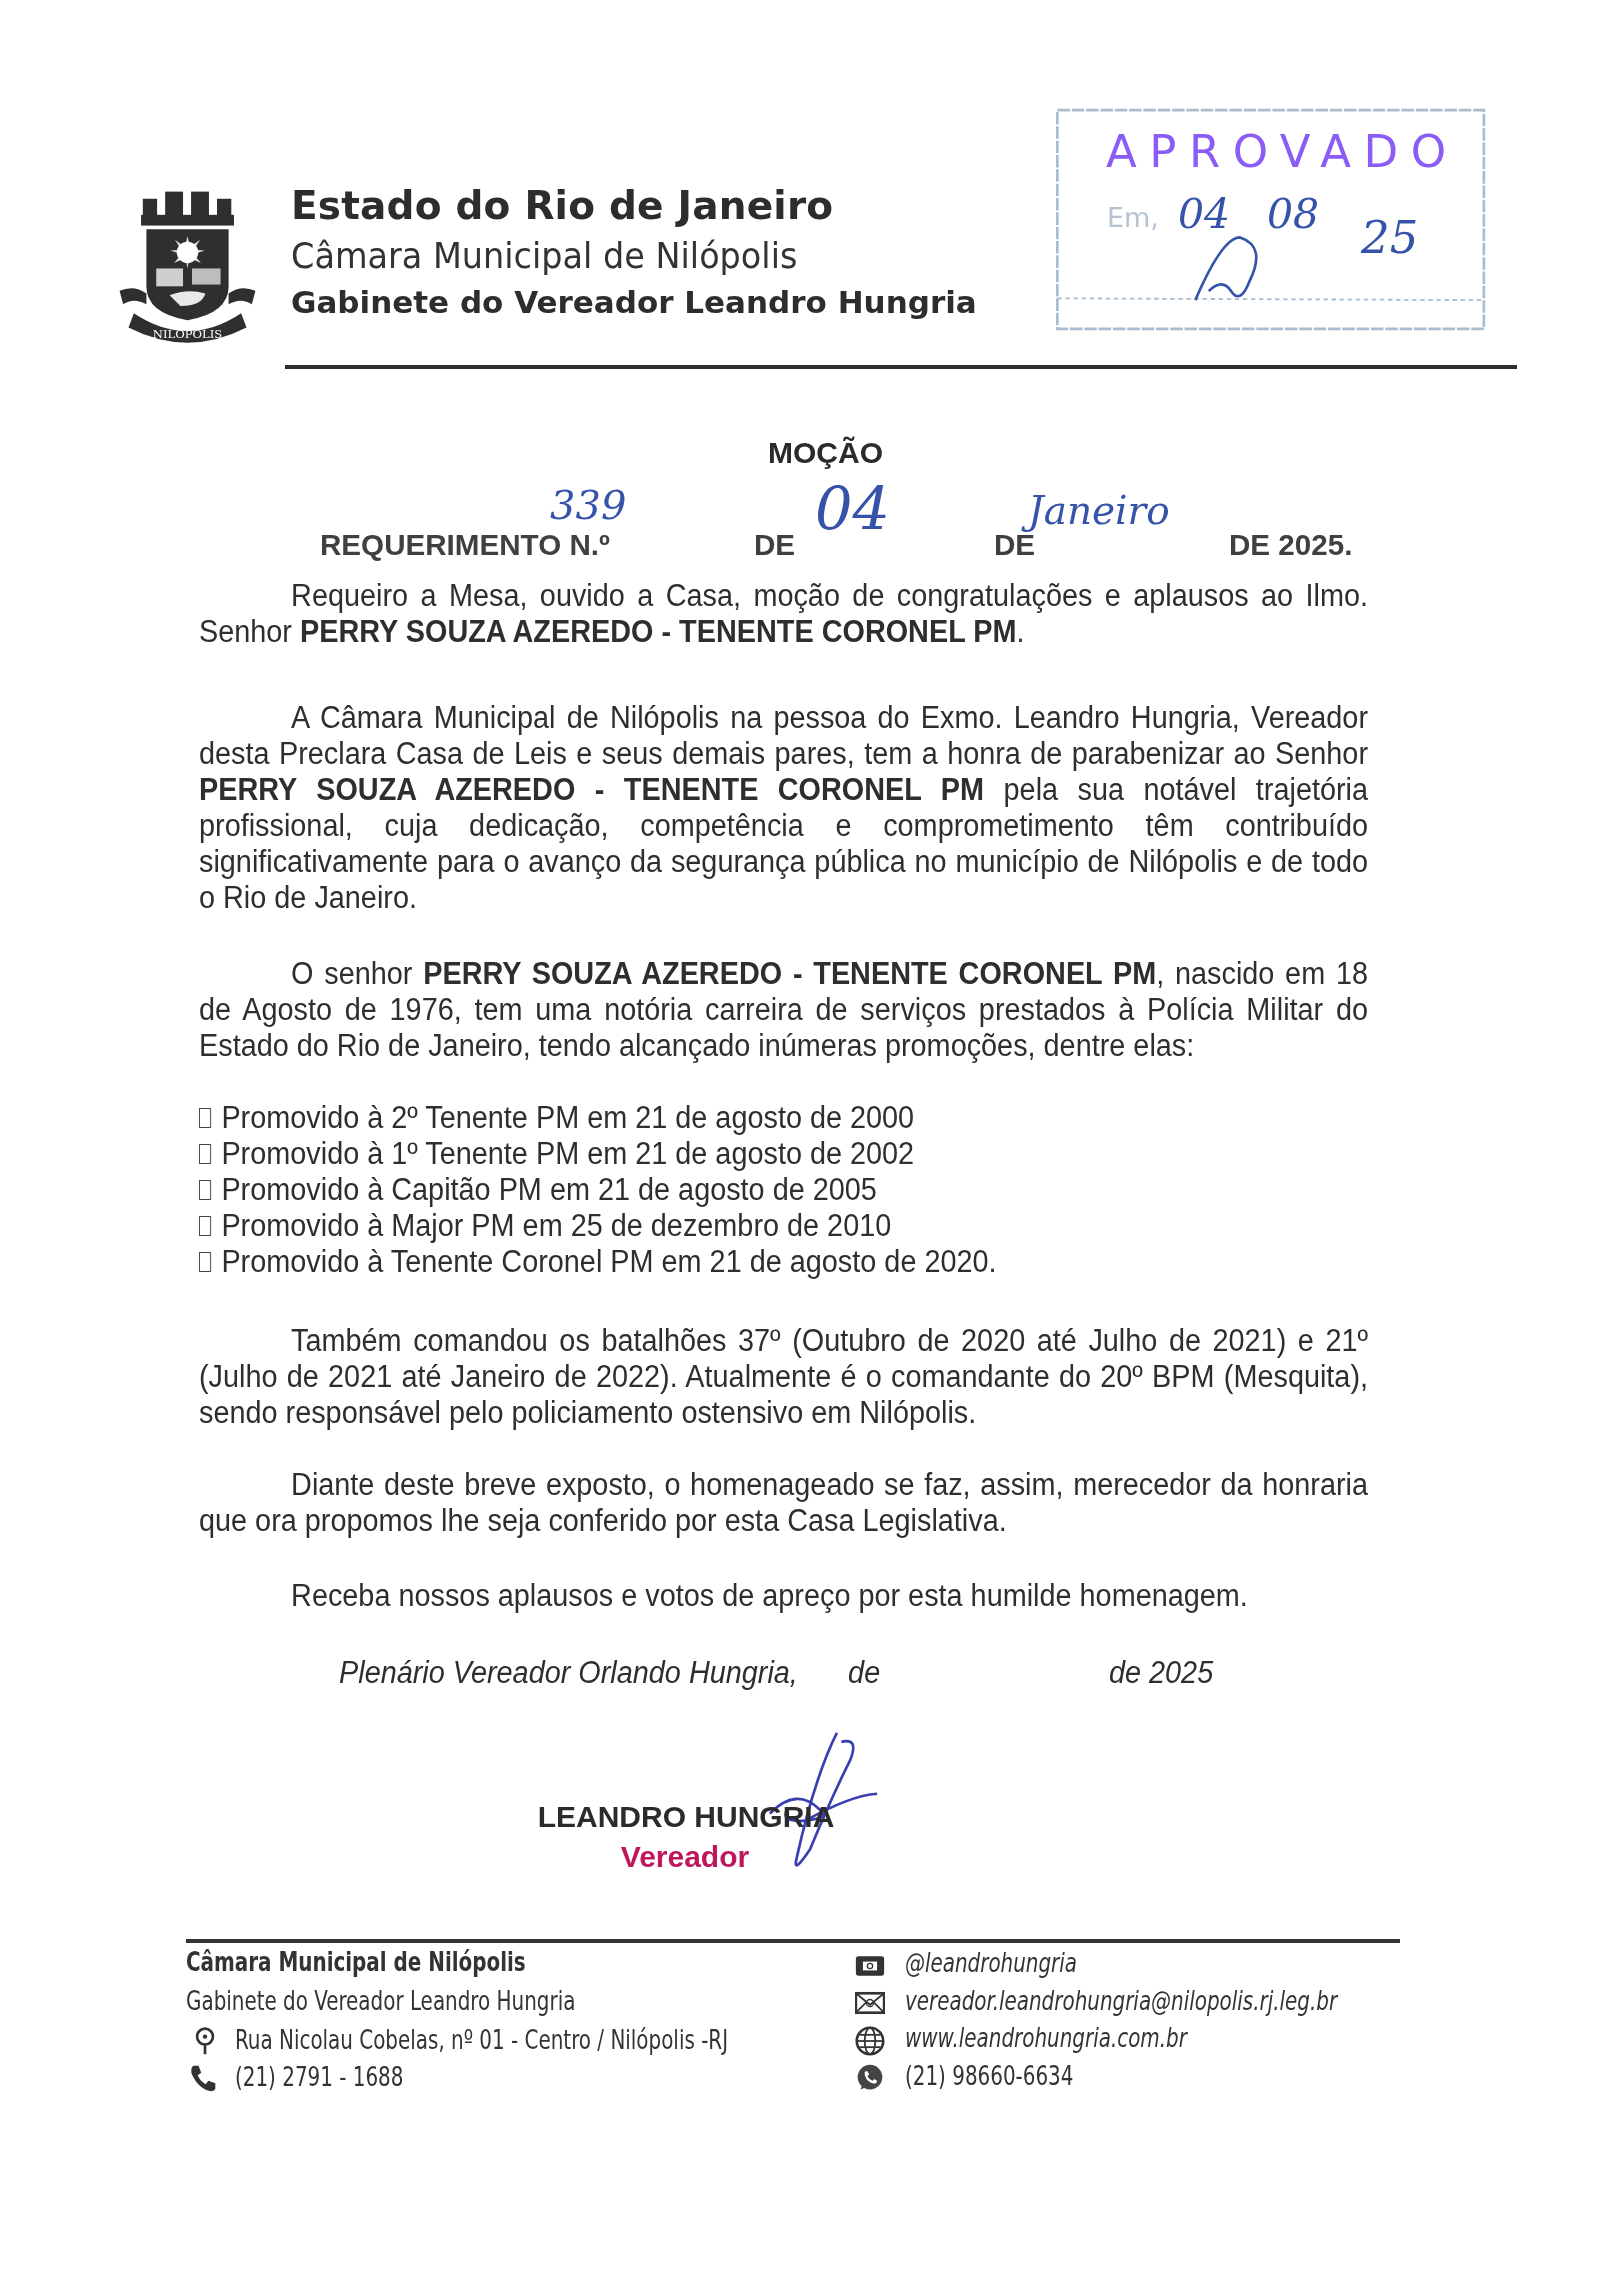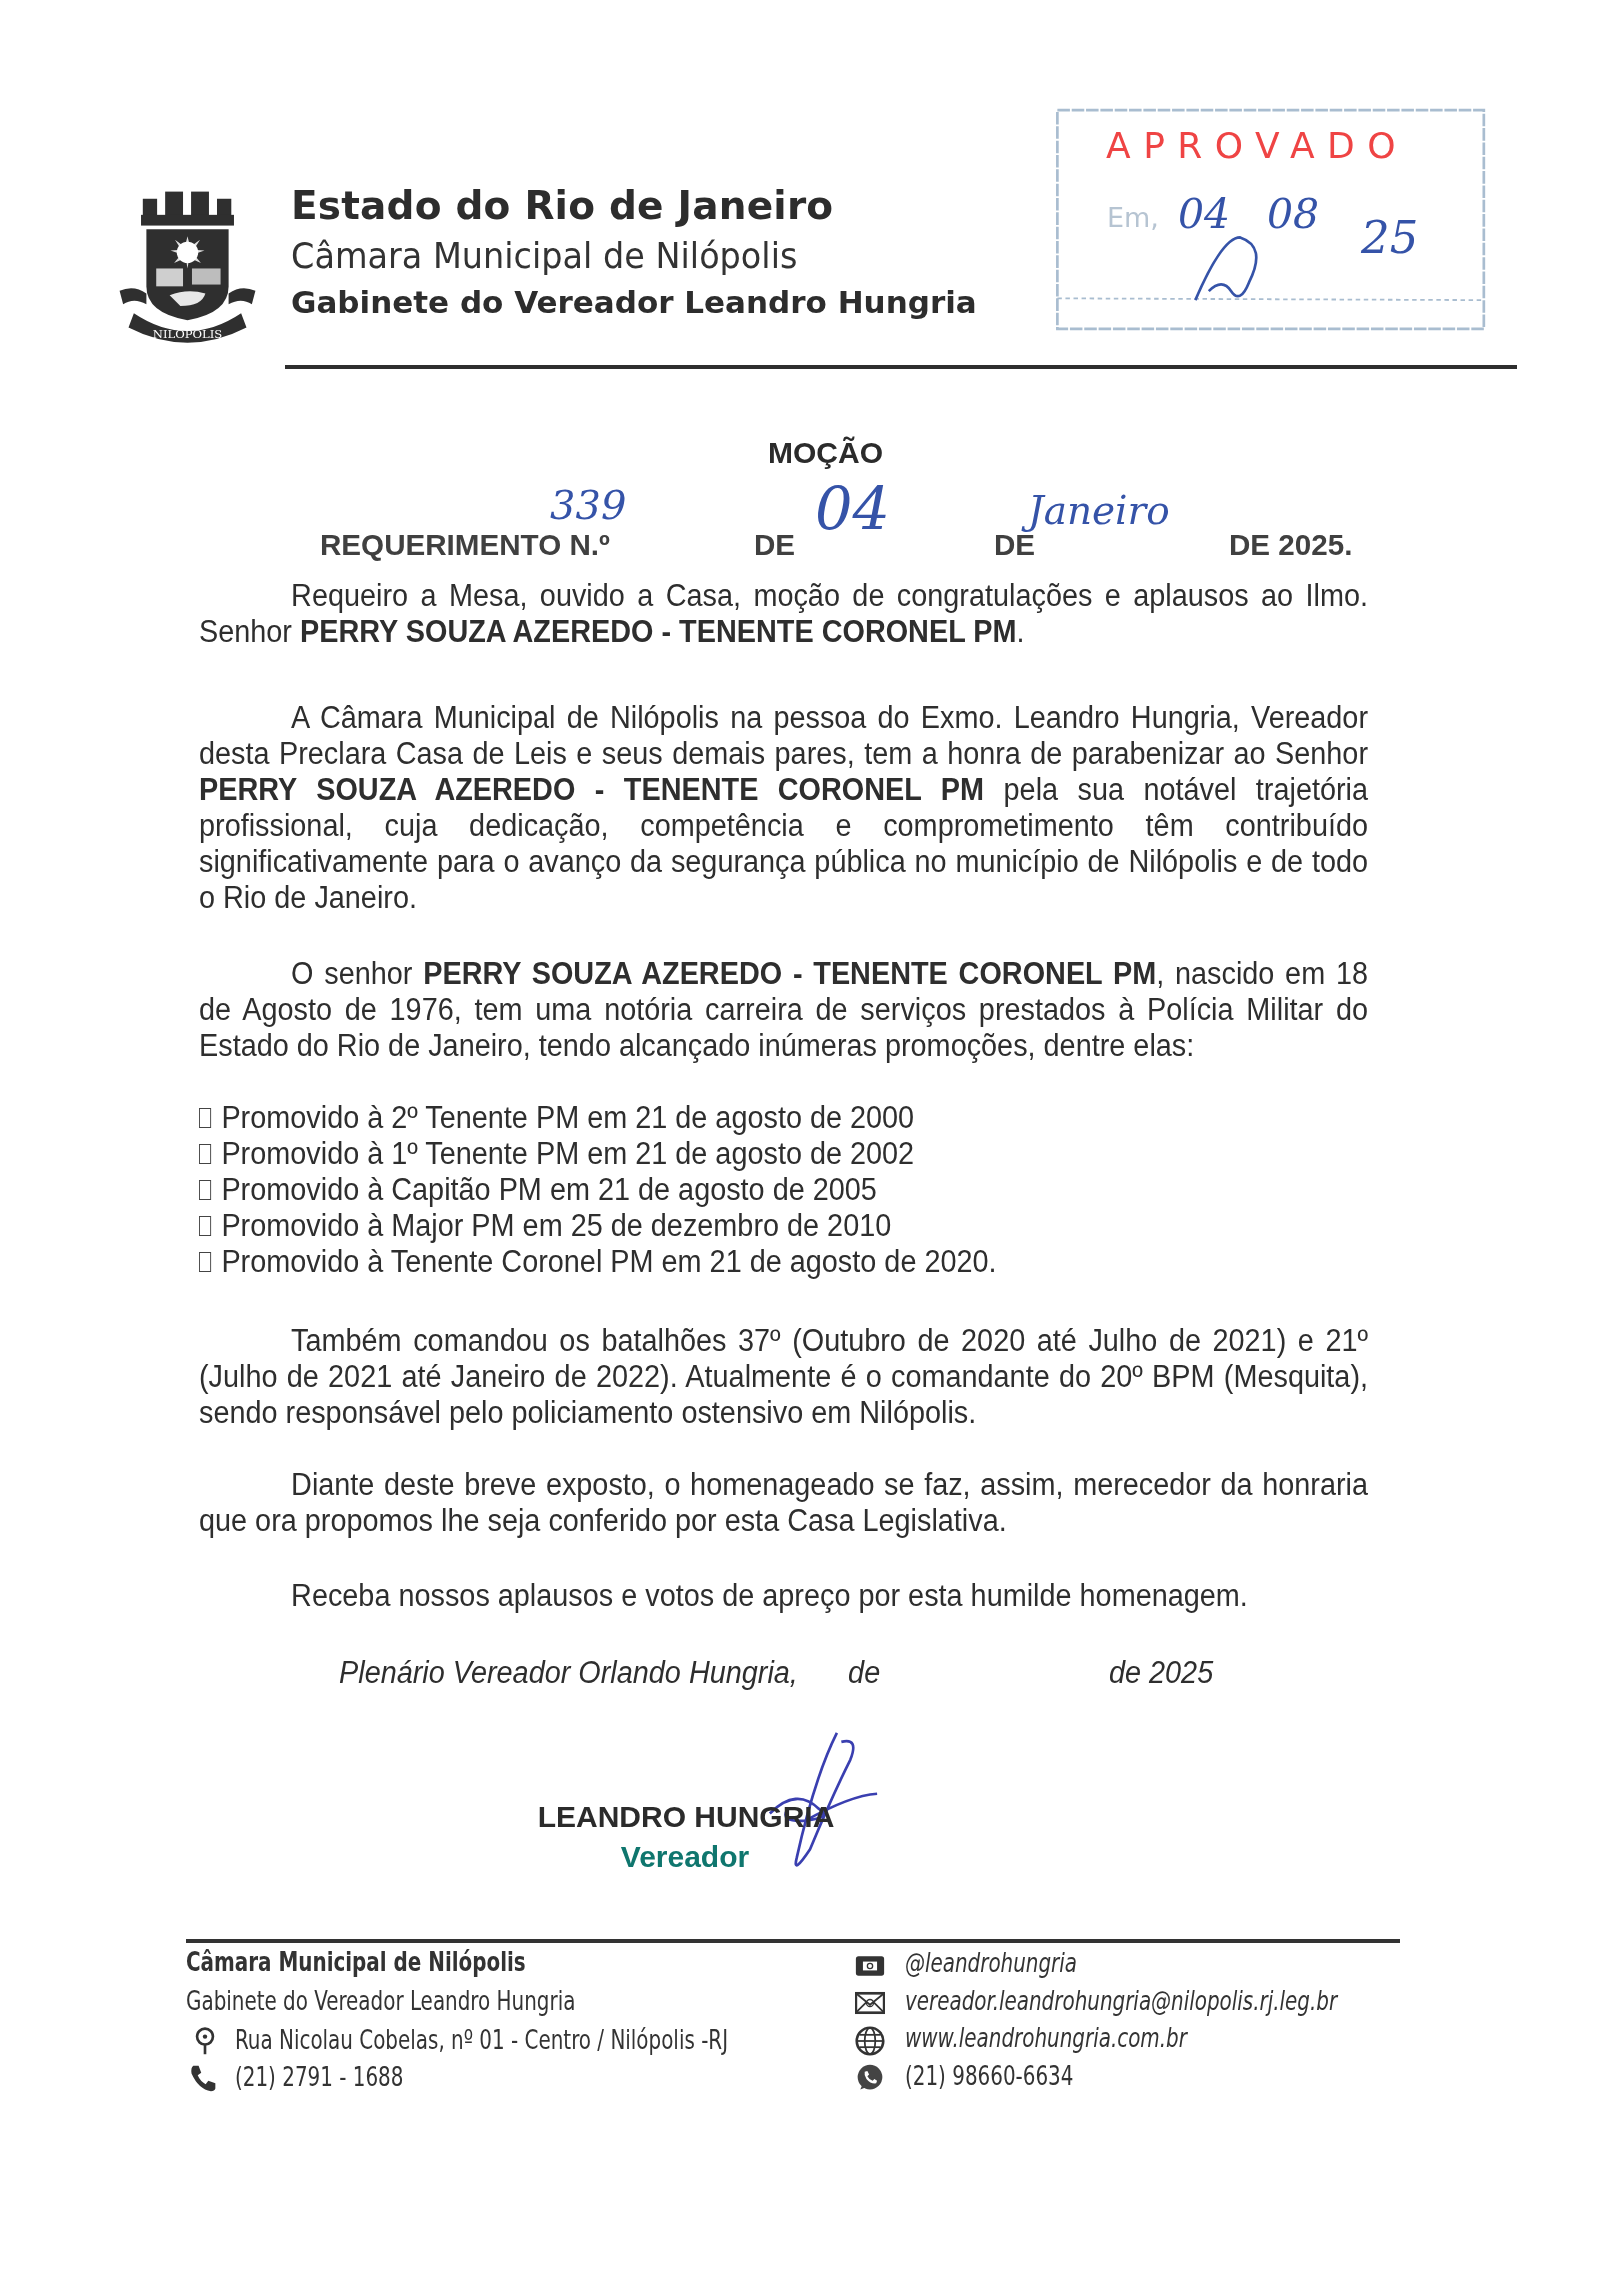--- a/index.html
+++ b/index.html
@@ -8,21 +8,21 @@
 
   
   #coat { left: 116px; top: 179px; width: 143px; height: 170px; }
   .hdr-title { left: 291px; top: 183px; font-family: "DejaVu Sans", sans-serif; font-weight: bold; font-size: 39px; color: #2d2d2d; letter-spacing: 0.2px; white-space: nowrap; }
   .hdr-sub { left: 291px; top: 235px; font-family: "DejaVu Sans", sans-serif; font-size: 36px; color: #333; white-space: nowrap; transform: scaleX(0.93); transform-origin: left; }
   .hdr-cab { left: 291px; top: 284px; font-family: "DejaVu Sans", sans-serif; font-weight: bold; font-size: 31px; color: #2d2d2d; white-space: nowrap; }
   .hdr-rule { left: 285px; top: 365px; width: 1232px; height: 3.6px; background: #2e2e2e; }
 
   
   #stamp { left: 1052px; top: 103px; width: 439px; height: 233px; }
-  .stamp-word { left: 1106px; top: 125px; font-family: "DejaVu Sans", sans-serif; font-size: 36px; letter-spacing: 12.5px; color: #ef4444; white-space: nowrap; }
+  .stamp-word { left: 1106px; top: 125px; font-family: "DejaVu Sans", sans-serif; font-size: 45px; letter-spacing: 12.5px; color: #8b5cf6; white-space: nowrap; }
   .stamp-em { left: 1107px; top: 202px; font-family: "DejaVu Sans", sans-serif; font-size: 27px; color: #b6c4d2; }
   .hand { font-family: "DejaVu Serif", serif; font-style: italic; color: #3553a8; white-space: nowrap; }
   .stamp-d { left: 1178px; top: 190px; font-size: 41px; }
   .stamp-m { left: 1267px; top: 190px; font-size: 41px; }
   .stamp-y { left: 1361px; top: 183px; font-size: 45px; margin-top: 28px; }
 
   
   .mocao { left: 0; width: 1607px; text-align: center; top: 436px; font-weight: bold; font-size: 30px; color: #2b2b2b; padding-left: 44px; box-sizing: border-box; }
   .req { top: 498px; font-weight: bold; font-size: 29.6px; color: #404040; white-space: nowrap; margin-top: 30px; }
   .req-label { left: 320px; }
@@ -38,21 +38,21 @@
   .body p { margin: 0; text-align: justify; text-indent: 99px; }
   .body b { font-weight: bold; }
   .promo { list-style: none; margin: 0; padding: 0; }
   .promo li { display: flex; align-items: center; height: 36px; }
   .box { display: inline-block; width: 13.4px; height: 19.7px; border: 1.8px solid #444; margin-right: 10.7px; box-sizing: border-box; }
   .sig-line { font-style: italic; }
 
   
   #signature { left: 743px; top: 1724px; width: 152px; height: 161px; }
   .sig-name { left: 0; width: 1327px; text-align: center; top: 1800px; font-weight: bold; font-size: 30px; color: #2b2b2b; padding-left: 45px; box-sizing: border-box; }
-  .sig-role { left: 0; width: 1325px; text-align: center; top: 1840px; font-weight: bold; font-size: 30px; color: #0f766e; padding-left: 45px; box-sizing: border-box; }
+  .sig-role { left: 0; width: 1325px; text-align: center; top: 1840px; font-weight: bold; font-size: 30px; color: #be185d; padding-left: 45px; box-sizing: border-box; }
 
   
   .foot-rule { left: 186px; top: 1939px; width: 1214px; height: 3.6px; background: #333; }
   .foot { font-family: "DejaVu Sans Condensed", "DejaVu Sans", sans-serif; font-size: 27px; color: #333; white-space: nowrap; transform: scaleX(0.82); transform-origin: left; }
   .foot-b { font-weight: bold; }
   .foot-it { font-style: italic; }
   .ficon { width: 30px; height: 30px; }
 </style>
 </head>
 <body>

